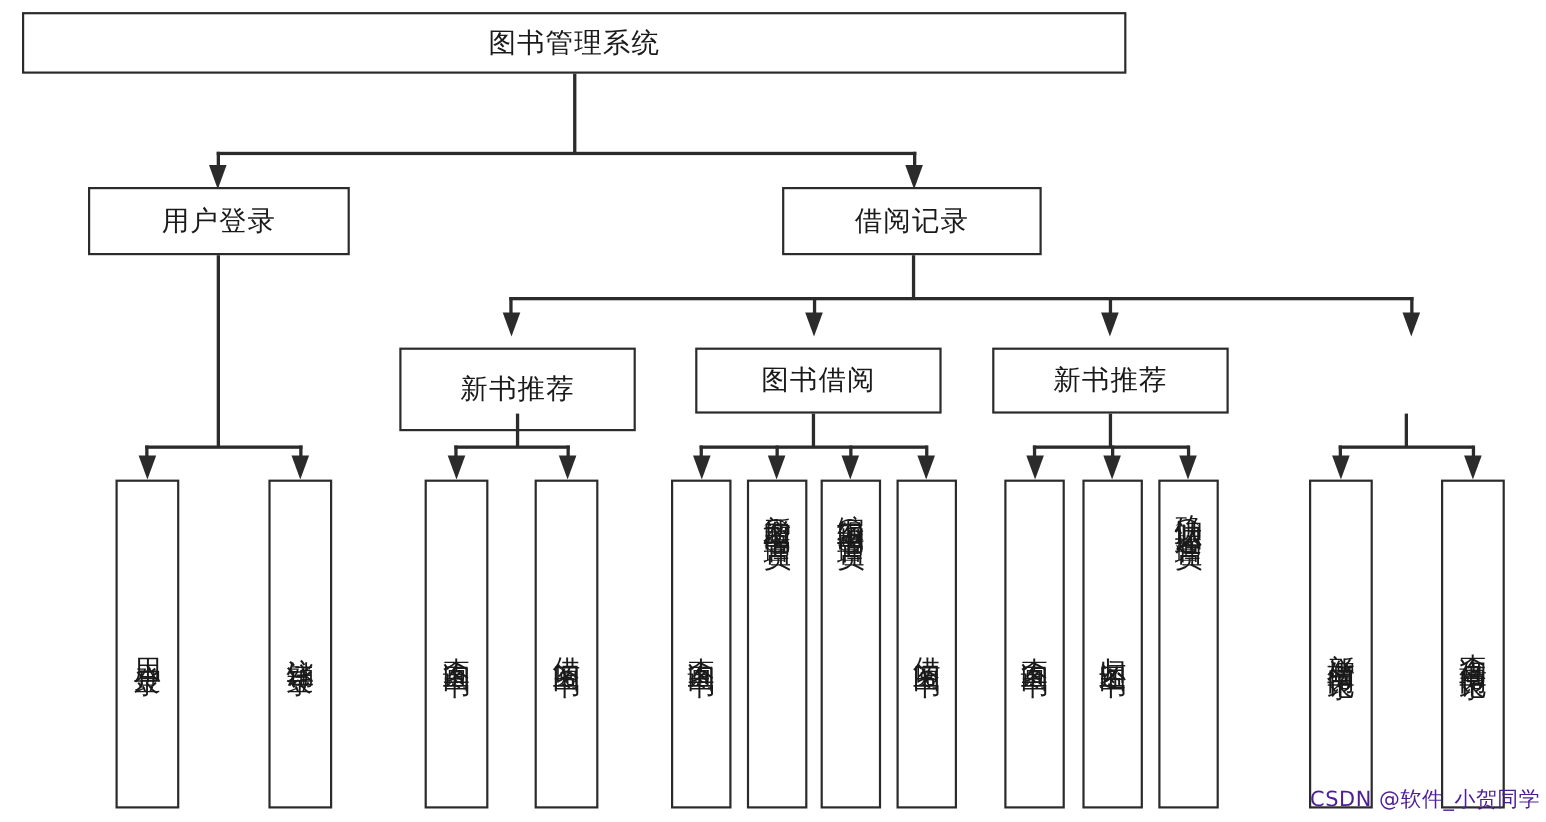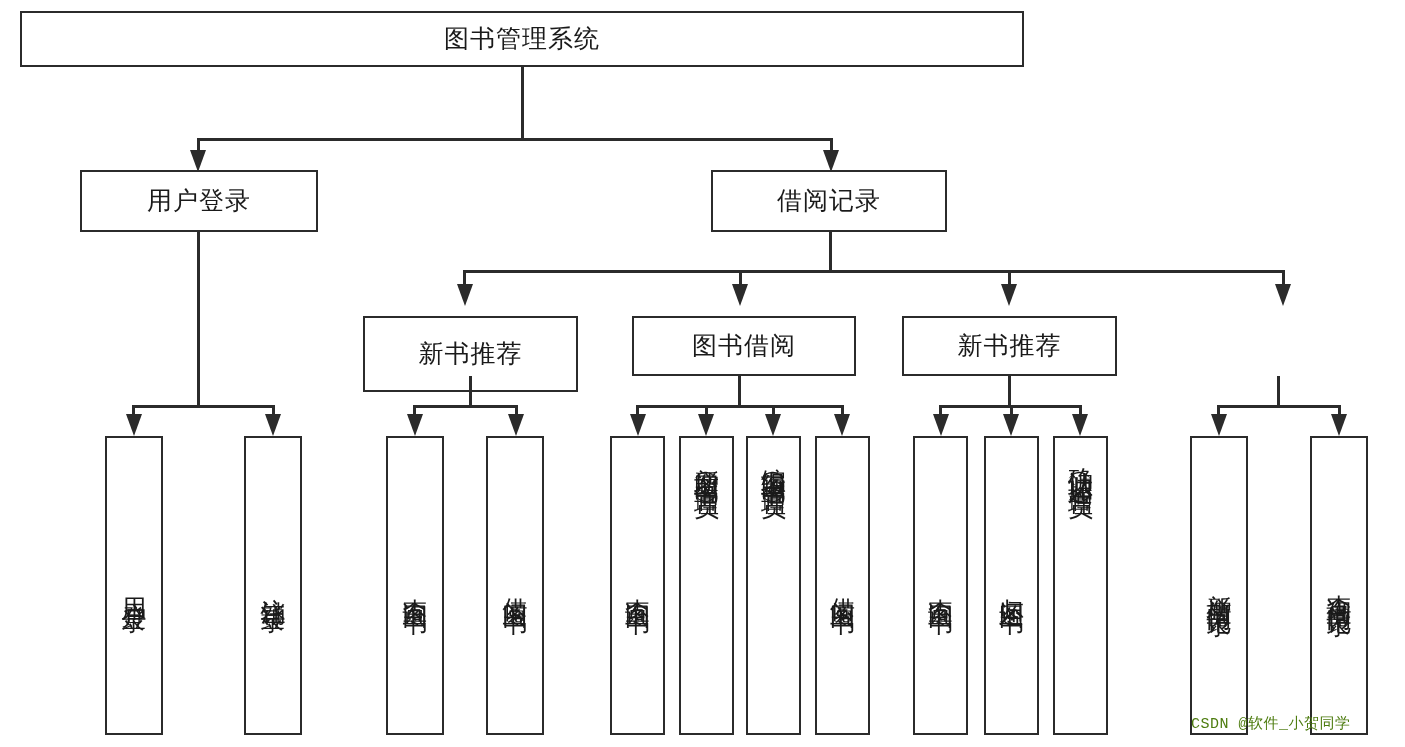--- a/index.html
+++ b/index.html
@@ -69,25 +69,24 @@
     position: absolute;
     width: 0;
     height: 0;
     border-left: 8px solid transparent;
     border-right: 8px solid transparent;
     border-top: 22px solid #2b2b2b;
   }
   
   #watermark {
     position: absolute;
-    font-size: 15px;
-    color: #4d7c0f;
+    font-size: 19px;
+    color: #4c1d95;
     white-space: nowrap;
     letter-spacing: 0.5px;
-    font-family: Liberation Mono, monospace;
   }
 </style>
 </head>
 <body>
 
 <div id="canvas">
 
   <div class="node root horiz" style="left:20px; top:11px; width:1004px; height:56px;">
     <span>图书管理系统</span>
   </div>

